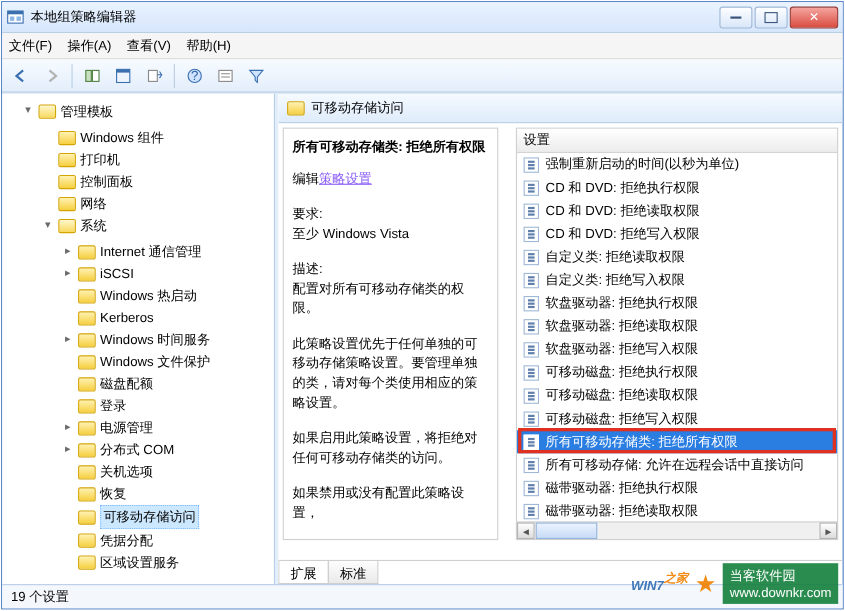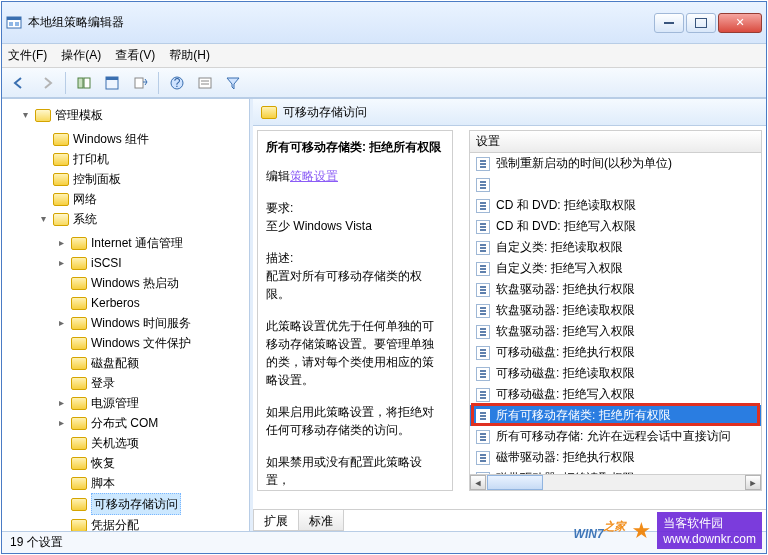--- a/index.html
+++ b/index.html
@@ -1,20 +1,20 @@
 <!DOCTYPE html>
 <html><head>
 <meta charset="utf-8">
 <style>
 * { margin: 0; padding: 0; box-sizing: border-box; font-family: "Microsoft YaHei", SimSun, Arial, sans-serif; font-size: 12px; }
 body { background: #fff; width: 768px; height: 555px; overflow: hidden; position: relative; }
 
 
 .window { border: 1px solid #4a7bc4; width: 766px; height: 553px; margin: 1px; background: #fff; display: flex; flex-direction: column; }
-.titlebar { height: 42px; background: linear-gradient(#eaf3ff, #d6e6fb); display: flex; align-items: center; padding: 0 4px; border-bottom: 1px solid #b8cde6; }
+.titlebar { height: 28px; background: linear-gradient(#eaf3ff, #d6e6fb); display: flex; align-items: center; padding: 0 4px; border-bottom: 1px solid #b8cde6; }
 .titlebar .sys-icon { width: 16px; height: 16px; margin-right: 6px; }
 .titlebar .title-txt { flex: 1; color: #000; }
 .win-btns { display: flex; gap: 2px; }
 .win-btn { width: 30px; height: 20px; border: 1px solid #a0b8d8; border-radius: 3px; background: linear-gradient(#fdfeff,#d9e7f9); display: flex; align-items: center; justify-content: center; cursor: pointer; }
 .win-btn.close { width: 44px; background: linear-gradient(#f5a5a0,#d94b3f); border-color: #963c33; color: #fff; }
 .win-btn.min::after { content:""; width:10px; border-bottom:2px solid #39557d; }
 .win-btn.max::after { content:""; width:10px; height:8px; border:1.5px solid #39557d; }
 .win-btn.close::after { content:"✕"; font-size:11px; color:#fff; }
 
 
@@ -67,21 +67,21 @@
 .tab { padding:3px 10px; border:1px solid #cfcfcf; border-top:none; background:linear-gradient(#fdfdfd,#eaeaea); margin-right:-1px; cursor:pointer; }
 .tab.active { background:#fff; }
 
 
 .statusbar { height:22px; border-top:1px solid #b8cde6; display:flex; align-items:center; padding:0 8px; background:#f4f8fd; }
 
 
 .wm { position:absolute; right:6px; bottom:6px; display:flex; align-items:center; gap:6px; opacity:0.9; }
 .wm1 { color:#2d6ab2; font-style:italic; font-weight:bold; font-size:20px; }
 .wm1 sup { font-size:11px; color:#f08000; }
-.wm2 { background:#6d28d9; color:#fff; padding:3px 6px; font-size:11px; }
+.wm2 { background:#15803d; color:#fff; padding:3px 6px; font-size:11px; }
 .wm-star { color:#f08000; font-size:22px; }
 
 
 .fake-scroll-h { height:16px; background:#f0f0f0; border-top:1px solid #cfcfcf; display:flex; }
 .fake-scroll-h .arrow { width:16px; background:linear-gradient(#fff,#dcdcdc); border:1px solid #b4b4b4; display:flex; align-items:center; justify-content:center; font-size:9px; color:#555; }
 .fake-scroll-h .thumb { width:56px; background:linear-gradient(#eaf3ff,#c7dbf5); border:1px solid #91b4df; margin:0 1px; }
 </style>
 </head>
 <body>
 
@@ -245,25 +245,20 @@
                     </li>
                     <li>
                       <span class="toggle blank"></span>
                       <span class="folder-icon"></span>
                       <span>关机选项</span>
                     </li>
                     <li>
                       <span class="toggle blank"></span>
                       <span class="folder-icon"></span>
                       <span>恢复</span>
-                    </li>
-                    <li>
-                      <span class="toggle blank"></span>
-                      <span class="folder-icon"></span>
-                      <span>脚本</span>
                     </li>
                     <li>
                       <span class="toggle blank"></span>
                       <span class="folder-icon"></span>
                       <span class="selected">可移动存储访问</span>
                     </li>
                     <li>
                       <span class="toggle blank"></span>
                       <span class="folder-icon"></span>
                       <span>凭据分配</span>
@@ -308,20 +303,21 @@
           <div class="list-head">
               <span>设置</span>
             </div>
           <div class="list-body" id="list-body">
               <div class="list-row">
                 <span class="itm-icon"></span>
                 <span>强制重新启动的时间(以秒为单位)</span>
               </div>
               <div class="list-row">
                 <span class="itm-icon"></span>
+                <span>CD 和 DVD: 拒绝执行权限</span>
               </div>
               <div class="list-row">
                 <span class="itm-icon"></span>
                 <span>CD 和 DVD: 拒绝读取权限</span>
               </div>
               <div class="list-row">
                 <span class="itm-icon"></span>
                 <span>CD 和 DVD: 拒绝写入权限</span>
               </div>
               <div class="list-row">

